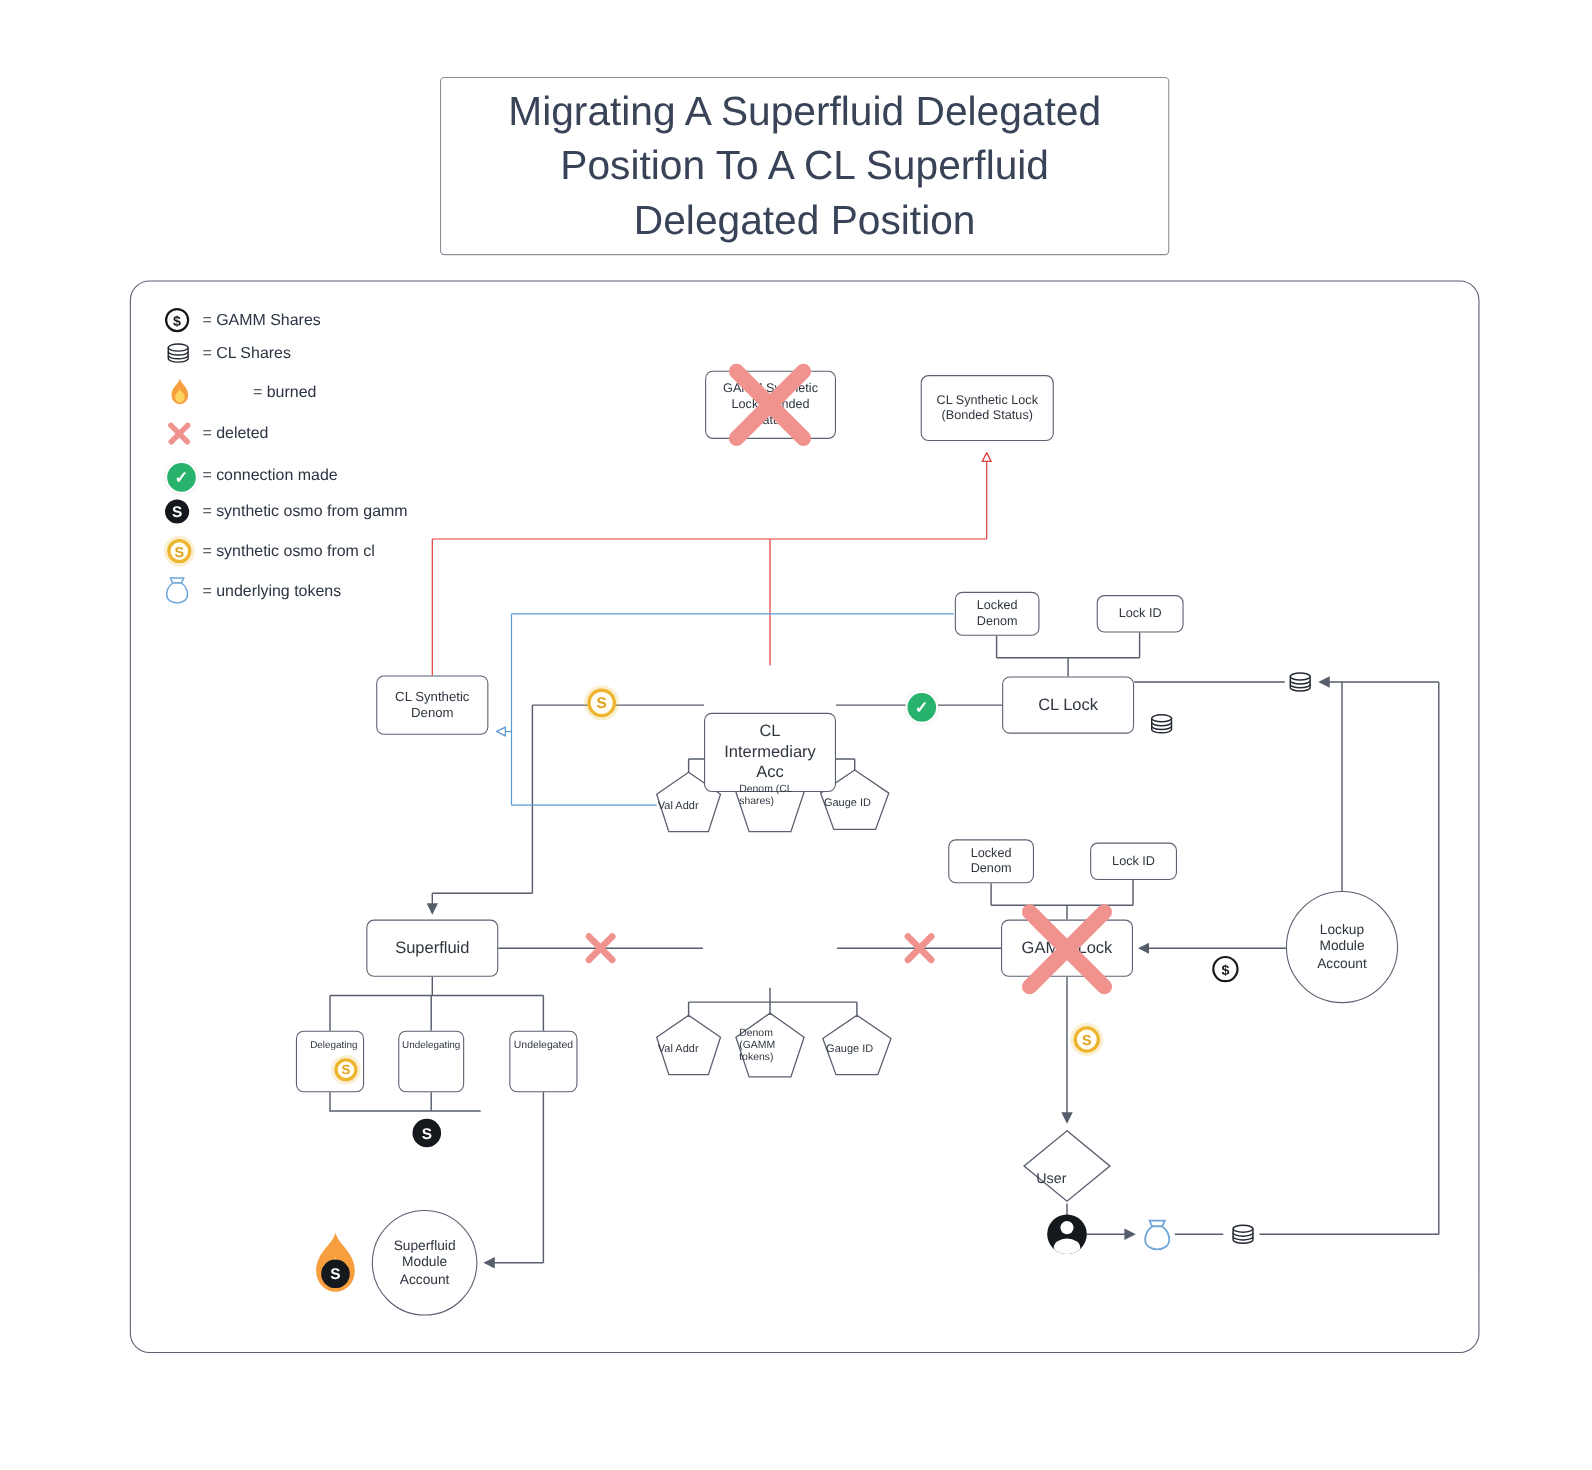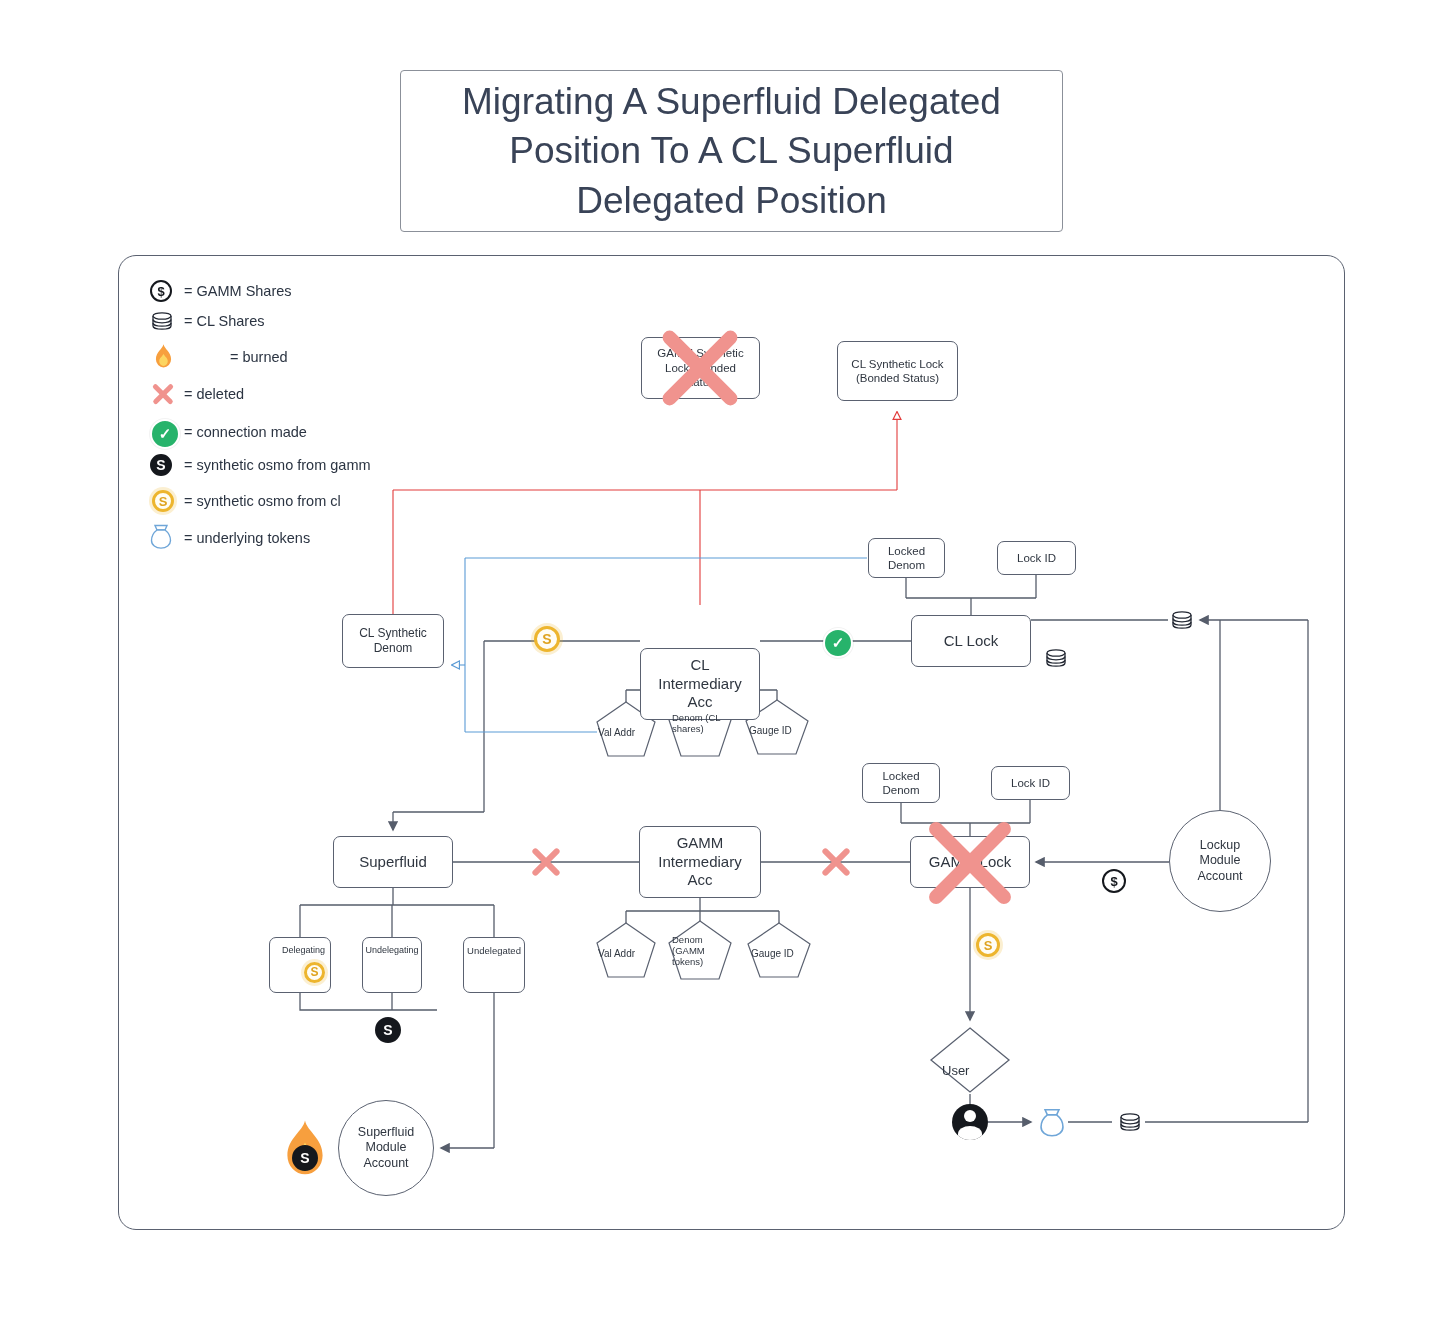--- a/index.html
+++ b/index.html
@@ -164,21 +164,20 @@
   <div class="node" style="left:640px;top:605px;width:120px;height:72px;font-size:15px;padding:2px 12px;margin-top:43px;">CL Intermediary Acc</div>
 
   <div class="node" style="left:342px;top:614px;width:102px;height:54px;font-size:12px;">CL Synthetic Denom</div>
 
   <div class="node small-box-label" style="left:862px;top:763px;width:78px;height:40px;">Locked Denom</div>
 
   <div class="node small-box-label" style="left:991px;top:766px;width:79px;height:34px;">Lock ID</div>
 
   <div class="node" style="left:910px;top:836px;width:120px;height:52px;font-size:15px;">GAMM Lock</div>
 
-  <div class="node" style="left:639px;top:826px;width:122px;height:72px;font-size:15px;padding:2px 12px;">GAMM Intermediary Acc</div>
 
   <div class="node" style="left:333px;top:836px;width:120px;height:52px;font-size:15px;">Superfluid</div>
 
   <div class="node" style="left:269px;top:937px;width:62px;height:56px;font-size:9px;justify-content:flex-start;padding-top:7px;gap:6px;align-items:flex-end;">
     <span>Delegating</span>
     <span class="coin coin-gold" style="width:21px;height:21px;font-size:12px;">S</span>
   </div>
 
   <div class="node" style="left:362px;top:937px;width:60px;height:56px;font-size:9px;justify-content:flex-start;padding-top:7px;">Undelegating</div>
 

